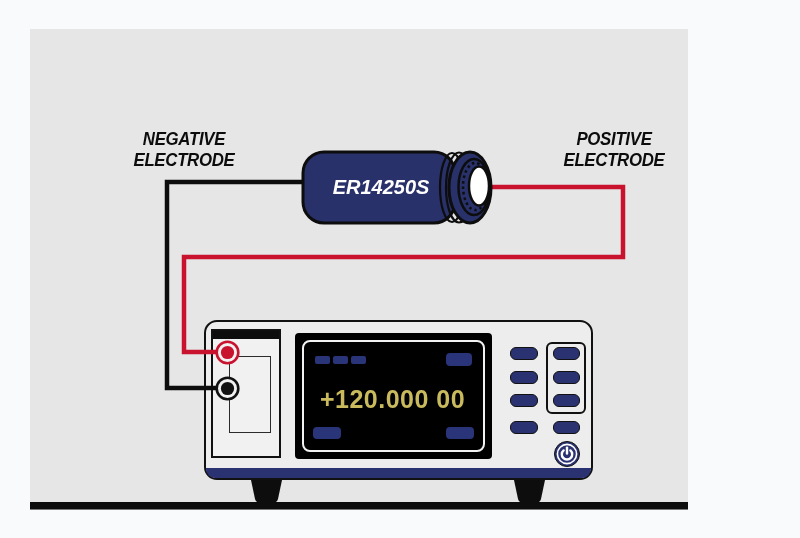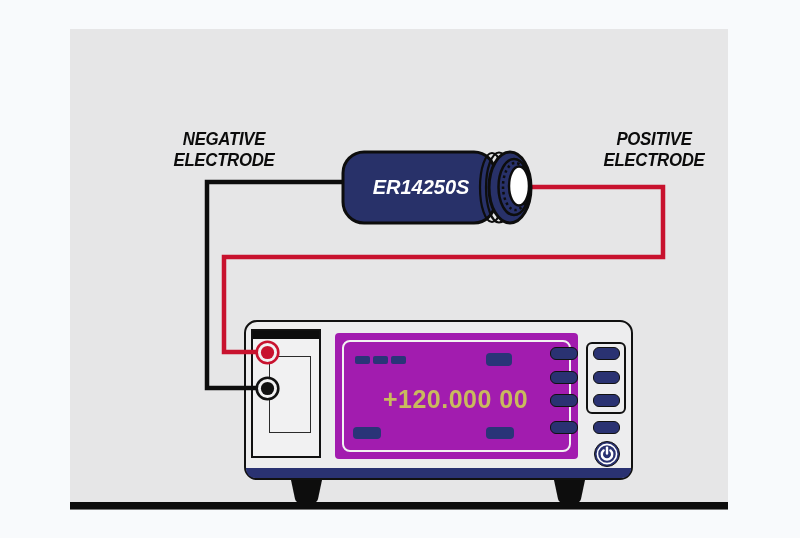--- a/index.html
+++ b/index.html
@@ -2,21 +2,20 @@
 <html><head>
 <meta charset="utf-8">
 <style>
   html, body { margin: 0; padding: 0; background: #f8fafc; }
   .canvas {
     position: relative;
     width: 688px; height: 538px;
     background: #f8fafc;
     overflow: hidden;
     font-family: "Liberation Sans", sans-serif;
-    margin-left: 40px;
   }
   .stage {
     position: absolute;
     left: 30px; top: 29px;
     width: 740px; height: 481px;
     background: #e6e6e7;
   }
   
   .label {
     position: absolute;
@@ -68,23 +67,22 @@
     position: absolute;
     left: 16px; top: 25px;
     width: 42px; height: 77px;
     border: 1.5px solid #2b2b2b;
     box-sizing: border-box;
   }
   .meter-display {
     position: absolute;
     left: 89px; top: 11px;
     width: 197px; height: 126px;
-    background: #a21caf;
+    background: #000000;
     border-radius: 4px;
-    padding-left: 46px;
   }
   .display-frame {
     position: absolute;
     left: 7px; top: 7px; right: 7px; bottom: 7px;
     border: 2px solid #f2f2f2;
     border-radius: 8px;
   }
   .indicator {
     position: absolute;
     background: #2a3478;

